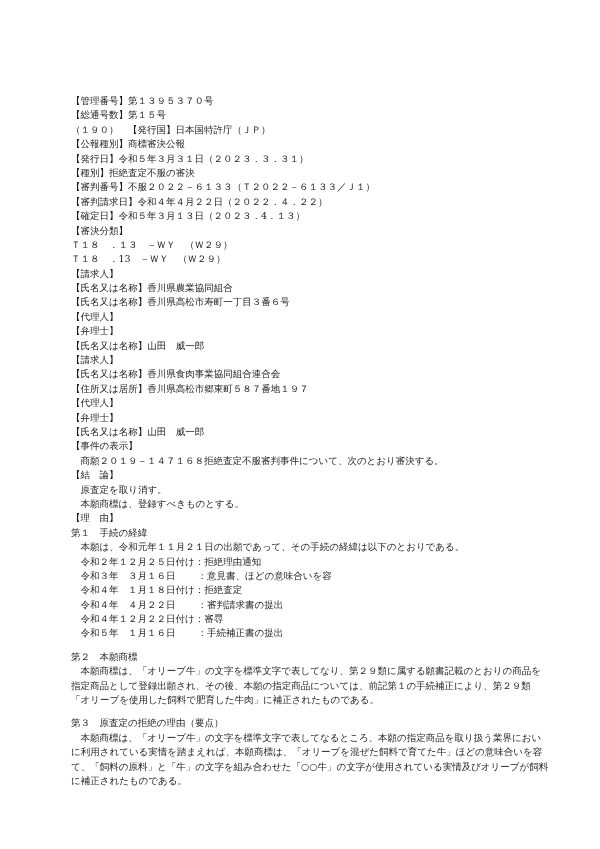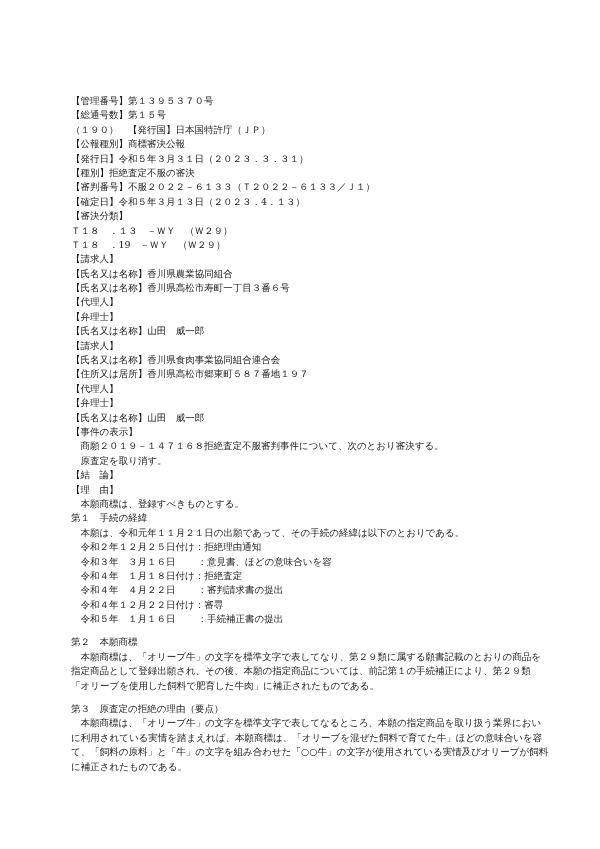--- a/index.html
+++ b/index.html
@@ -36,42 +36,43 @@
 
 <div class="page">
   <div class="doc" id="doc">
       <div class="line">【管理番号】第１３９５３７０号</div>
       <div class="line">【総通号数】第１５号</div>
       <div class="line">（１９０）　【発行国】日本国特許庁（ＪＰ）</div>
       <div class="line">【公報種別】商標審決公報</div>
       <div class="line">【発行日】令和５年３月３１日（２０２３．３．３１）</div>
       <div class="line">【種別】拒絶査定不服の審決</div>
       <div class="line">【審判番号】不服２０２２－６１３３（Ｔ２０２２－６１３３／Ｊ１）</div>
+      <div class="line">【審判請求日】令和４年４月２２日（２０２２．４．２２）</div>
       <div class="line">【確定日】令和５年３月１３日（２０２３．4．１３）</div>
       <div class="line">【審決分類】</div>
       <div class="line">Ｔ１８　．１３　－ＷＹ　（Ｗ２９）</div>
-      <div class="line">Ｔ１８　．19　－ＷＹ　（Ｗ２９）</div>
+      <div class="line">Ｔ１８　．13　－ＷＹ　（Ｗ２９）</div>
       <div class="line">【請求人】</div>
       <div class="line">【氏名又は名称】香川県農業協同組合</div>
       <div class="line">【氏名又は名称】香川県高松市寿町一丁目３番６号</div>
       <div class="line">【代理人】</div>
       <div class="line">【弁理士】</div>
       <div class="line">【氏名又は名称】山田　威一郎</div>
       <div class="line">【請求人】</div>
       <div class="line">【氏名又は名称】香川県食肉事業協同組合連合会</div>
       <div class="line">【住所又は居所】香川県高松市郷東町５８７番地１９７</div>
       <div class="line">【代理人】</div>
       <div class="line">【弁理士】</div>
       <div class="line">【氏名又は名称】山田　威一郎</div>
       <div class="line">【事件の表示】</div>
       <div class="line">　商願２０１９－１４７１６８拒絶査定不服審判事件について、次のとおり審決する。</div>
+      <div class="line">【結　論】</div>
       <div class="line">　原査定を取り消す。</div>
-      <div class="line">【結　論】</div>
+      <div class="line">　本願商標は、登録すべきものとする。</div>
       <div class="line">【理　由】</div>
-      <div class="line">　本願商標は、登録すべきものとする。</div>
       <div class="line">第１　手続の経緯</div>
       <div class="line">　本願は、令和元年１１月２１日の出願であって、その手続の経緯は以下のとおりである。</div>
       <div class="line">　令和２年１２月２５日付け：拒絶理由通知</div>
       <div class="line">　令和３年　３月１６日　　 ：意見書、ほどの意味合いを容</div>
       <div class="line">　令和４年　１月１８日付け：拒絶査定</div>
       <div class="line">　令和４年　４月２２日　　 ：審判請求書の提出</div>
       <div class="line">　令和４年１２月２２日付け：審尋</div>
       <div class="line">　令和５年　１月１６日　　 ：手続補正書の提出</div>
       <div class="spacer"></div>
       <div class="line">第２　本願商標</div>

